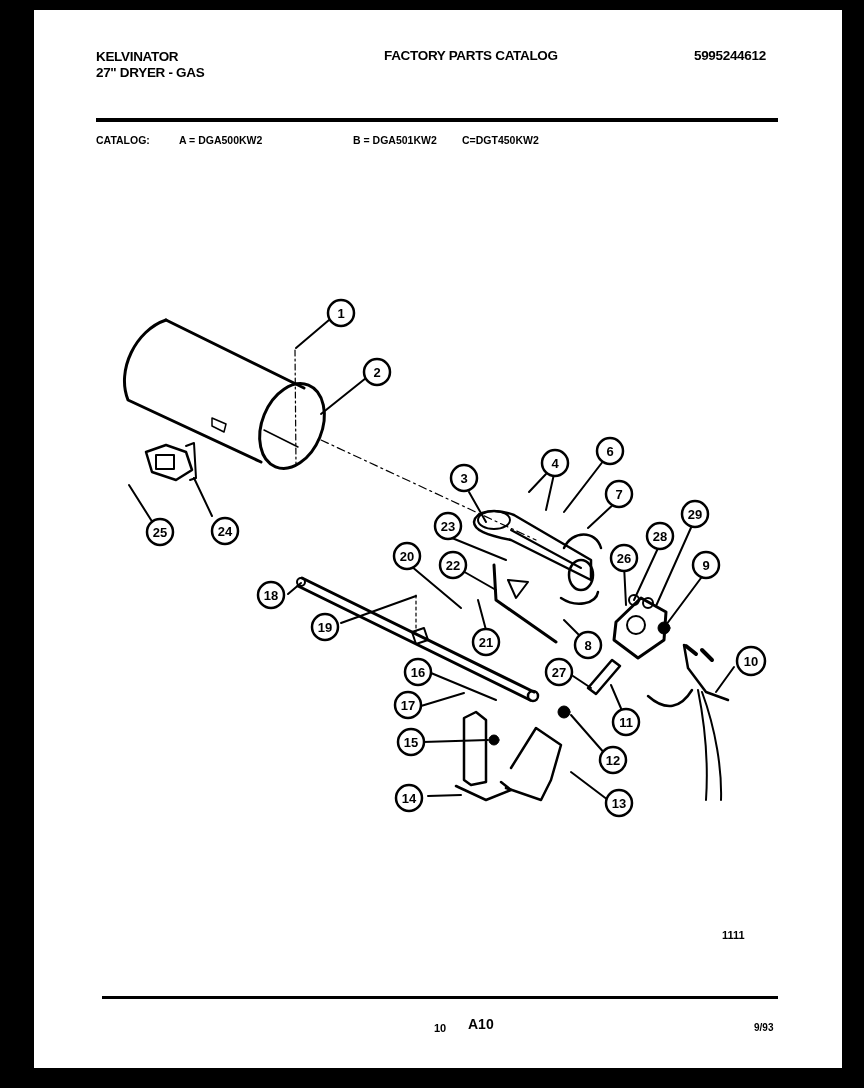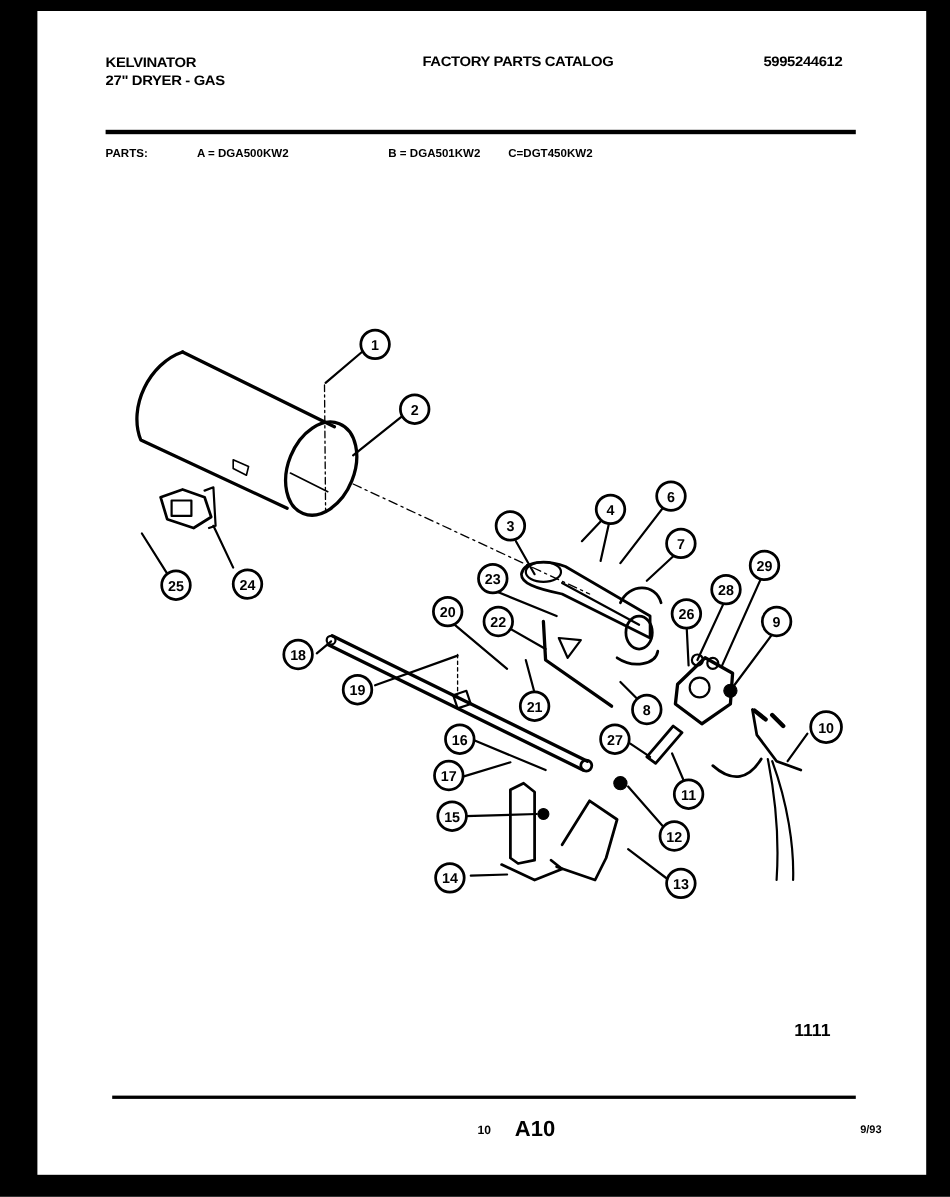--- a/index.html
+++ b/index.html
@@ -24,21 +24,21 @@
   <div class="leftshadow"></div>
   <div class="sheet"></div>
 
   <div class="hdr" style="left:80px;top:50px;">KELVINATOR</div>
   <div class="hdr" style="left:80px;top:66px;">27" DRYER - GAS</div>
   <div class="hdr" style="left:368px;top:49px;">FACTORY PARTS CATALOG</div>
   <div class="hdr" style="left:678px;top:49px;">5995244612</div>
 
   <div class="rule" style="left:80px;top:118px;width:682px;height:4px;"></div>
 
-  <div class="models" style="left:80px;top:134px;">PARTS:</div>
+  <div class="models" style="left:80px;top:134px;">CATALOG:</div>
   <div class="models" style="left:163px;top:134px;text-align:center;">A = DGA500KW2</div>
   <div class="models" style="left:310px;top:134px;padding-left:27px;">B = DGA501KW2</div>
   <div class="models" style="left:446px;top:134px;text-align:center;">C=DGT450KW2</div>
 
   <svg class="diagram" width="864" height="1088" viewBox="0 0 864 1088">
     <g fill="none" stroke="#000" stroke-linecap="round" stroke-linejoin="round">
 
       <g>
         <path d="M150 320 C120 330,100 370,112 400 L245 462" stroke-width="3"></path>
         <path d="M150 320 L288 388" stroke-width="3"></path>
@@ -245,20 +245,20 @@
           <circle cx="644" cy="536" r="13"></circle>
           <text x="644" y="541" text-anchor="middle" fill="#000" stroke="none">28</text>
         </g>
       <g>
           <circle cx="679" cy="514" r="13"></circle>
           <text x="679" y="519" text-anchor="middle" fill="#000" stroke="none">29</text>
         </g>
     </g>
   </svg>
 
-  <div class="foot" style="left:706px;top:929px;font-size:16px;">1111</div>
+  <div class="foot" style="left:706px;top:929px;font-size:11px;">1111</div>
 
   <div class="rule" style="left:86px;top:996px;width:676px;height:3px;"></div>
 
   <div class="foot" style="left:418px;top:1022px;font-size:11px;">10</div>
-  <div class="foot" style="left:452px;top:1016px;font-size:20px;">A10</div>
-  <div class="foot" style="left:738px;top:1022px;font-size:10px;margin-left:28px;">9/93</div>
+  <div class="foot" style="left:452px;top:1016px;font-size:14px;">A10</div>
+  <div class="foot" style="left:738px;top:1022px;font-size:10px;">9/93</div>
 </div>
 
 </body></html>

